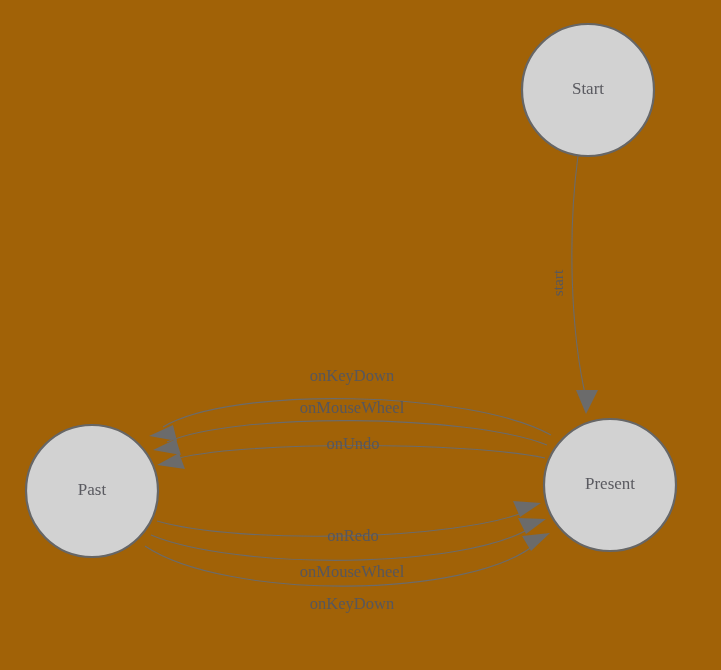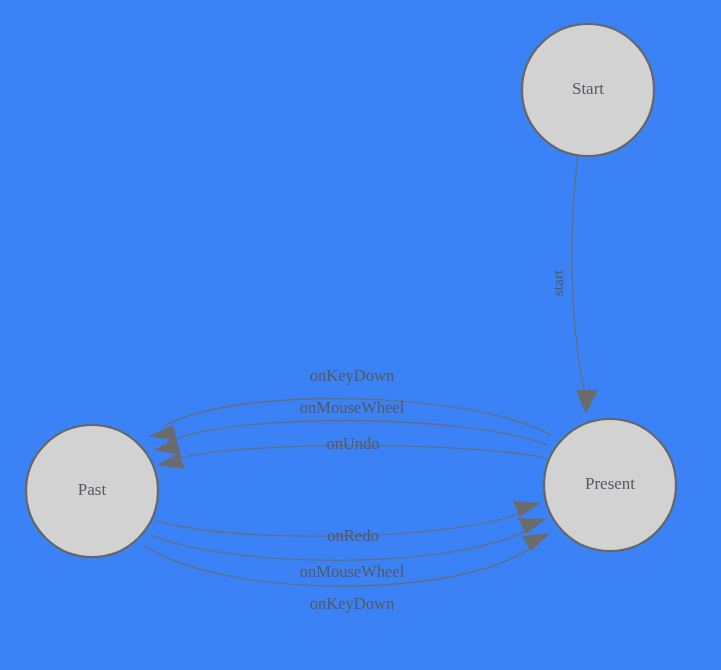--- a/index.html
+++ b/index.html
@@ -10,21 +10,21 @@
   body {
     width: 721px;
     height: 670px;
     font-family: "Liberation Serif", "DejaVu Serif", serif;
     overflow: hidden;
   }
   #diagram-root {
     position: relative;
     width: 721px;
     height: 670px;
-    background: #3b82f6;
+    background: #a16207;
   }
   svg#state-graph {
     position: absolute;
     top: 0;
     left: 0;
     width: 721px;
     height: 670px;
     display: block;
   }
   .node-circle {

